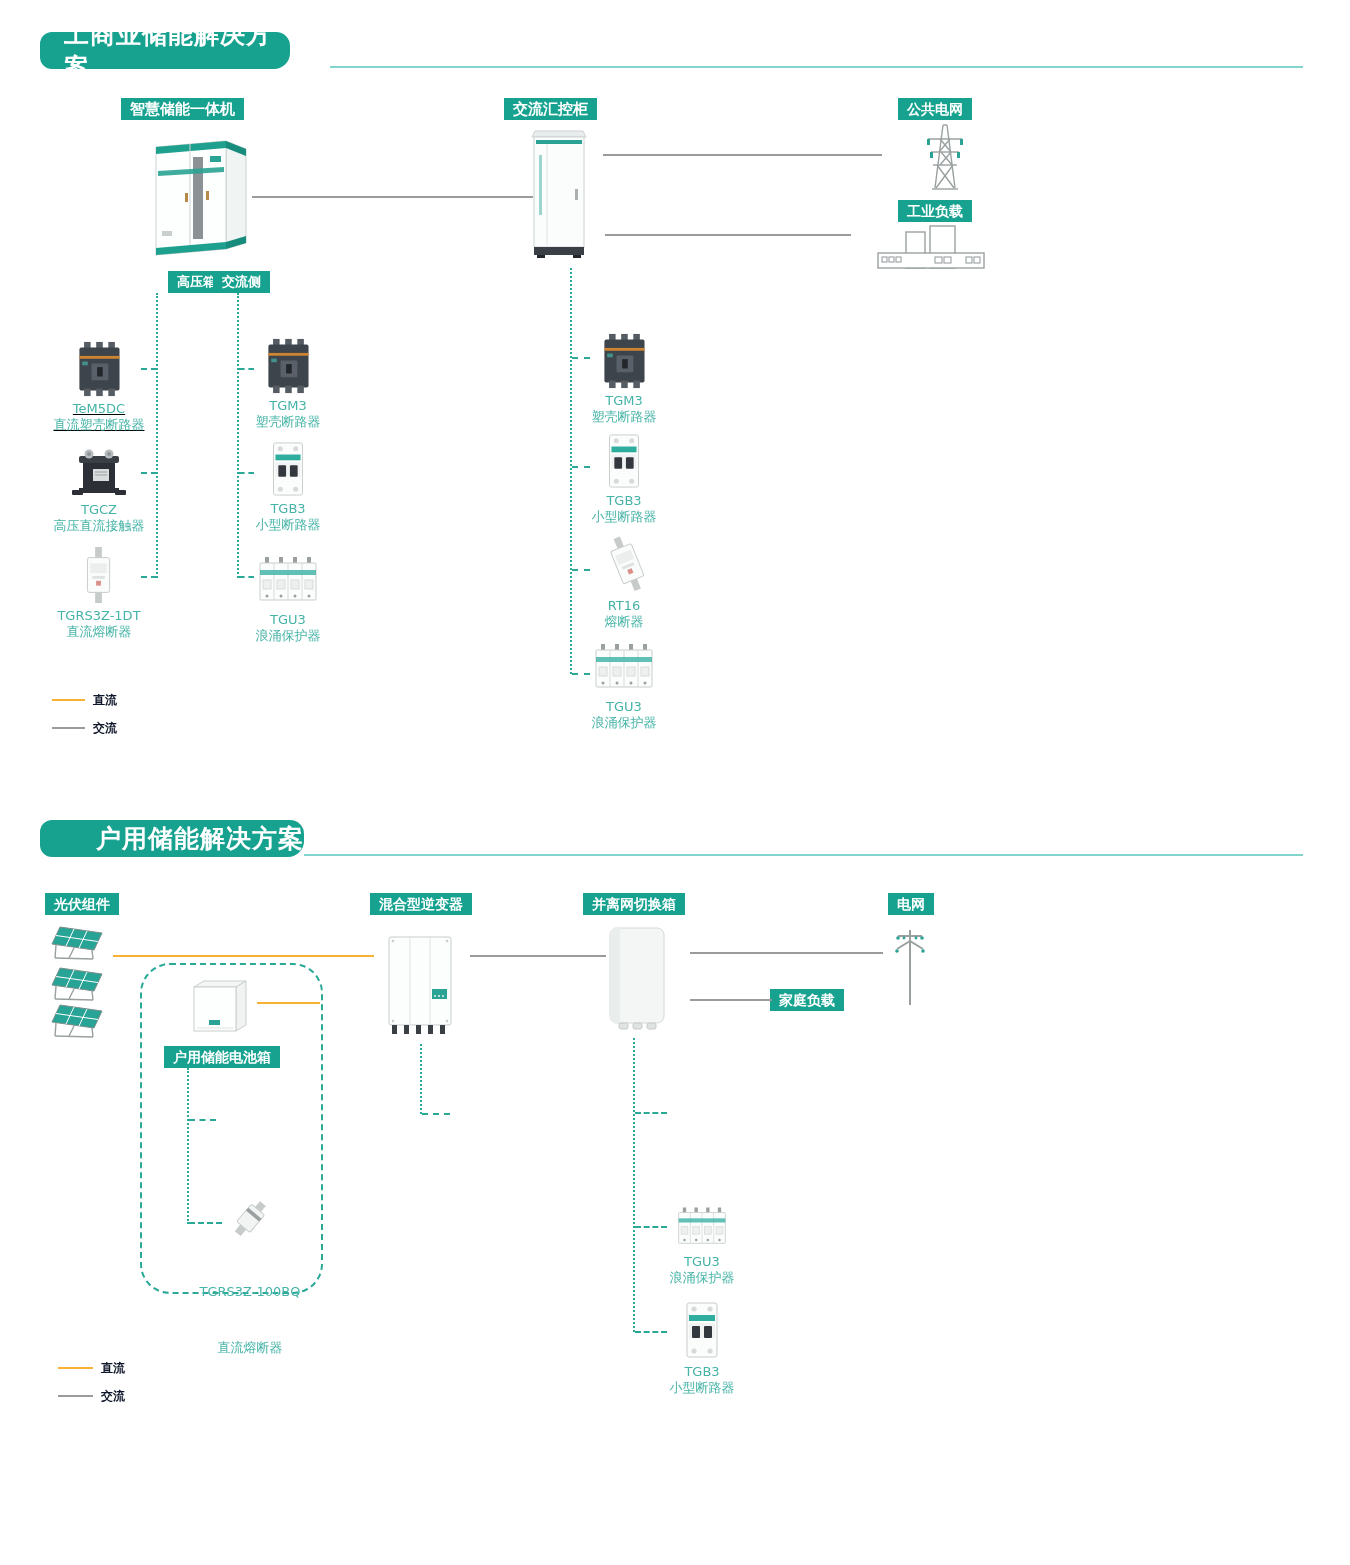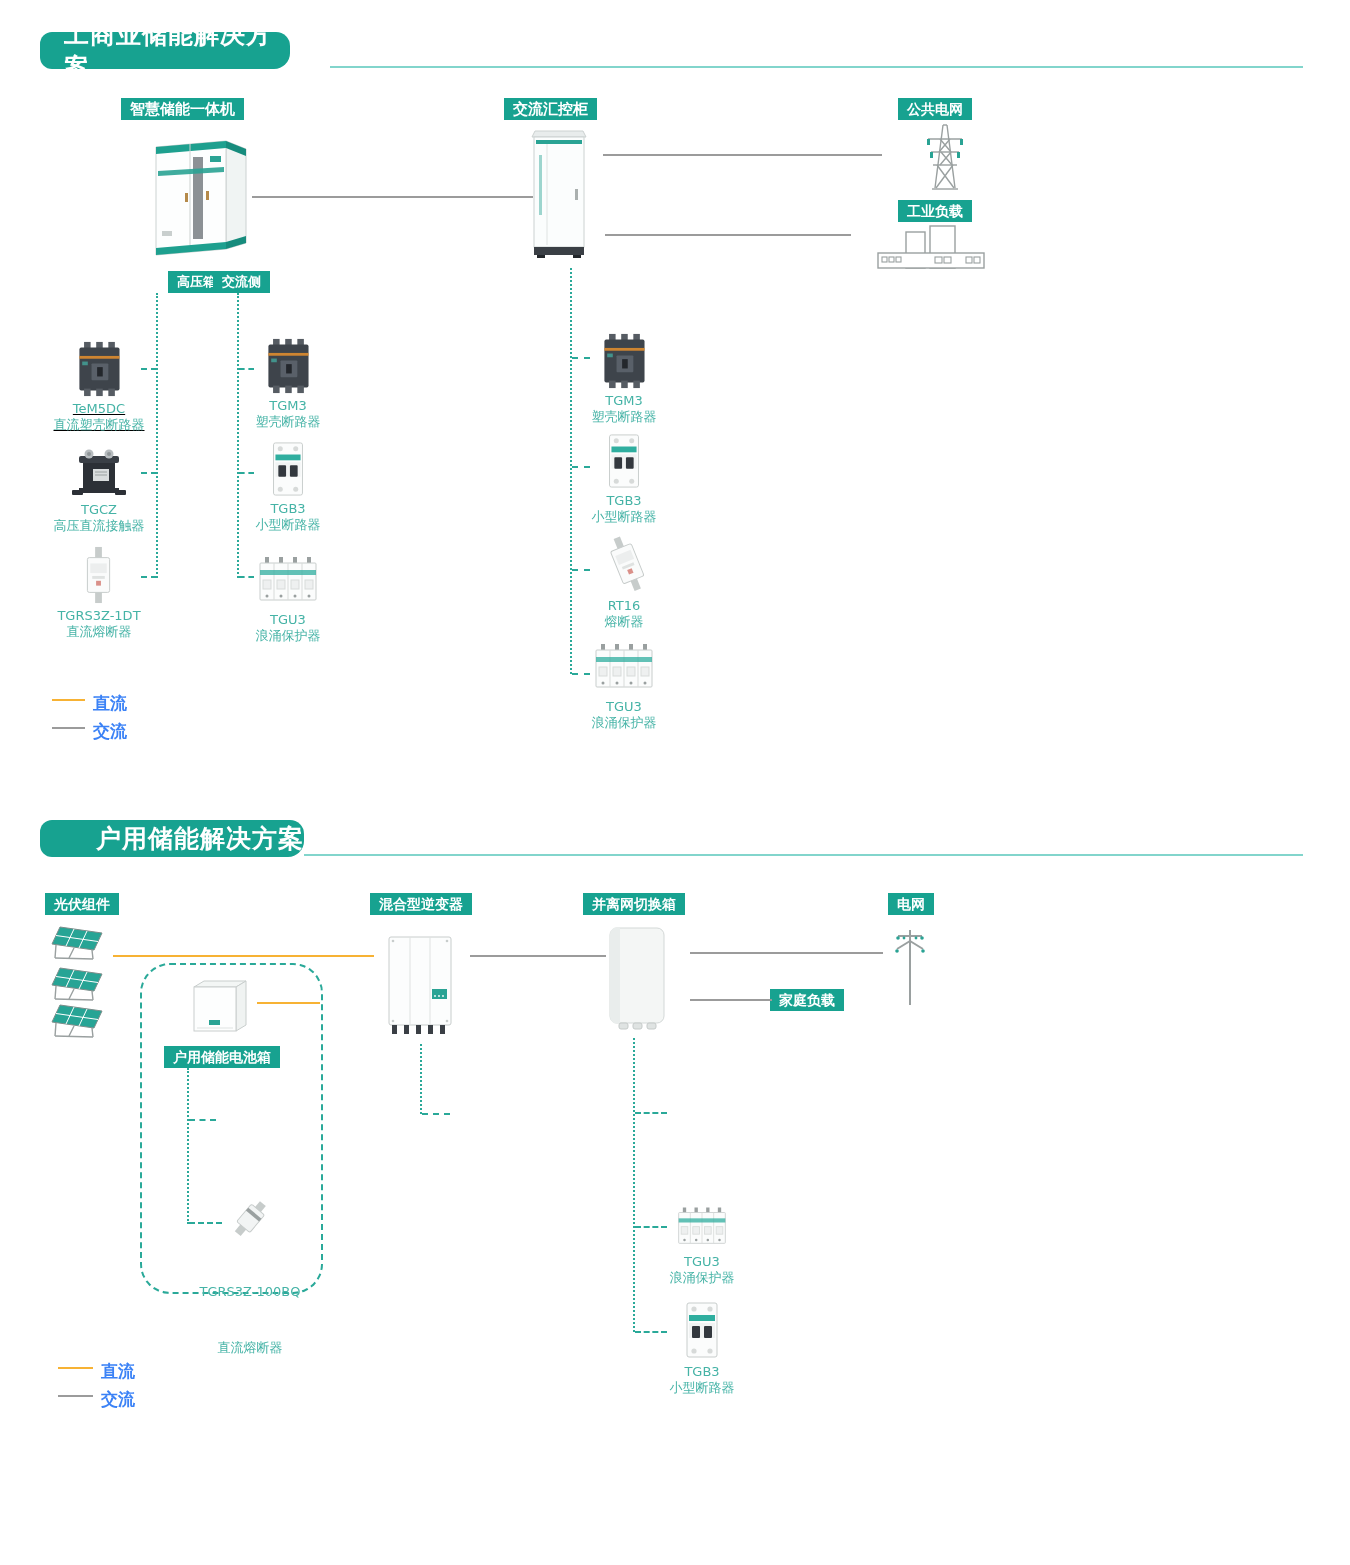--- a/index.html
+++ b/index.html
@@ -13,21 +13,21 @@
           padding:3px 9px;white-space:nowrap;line-height:16px;}
   .hline{position:absolute;height:2px;}
   .ac{background:#9b9b9b;}
   .dc{background:#f7b234;}
   .vdash{position:absolute;width:0;border-left:2px dotted #2aa999;}
   .hdash{position:absolute;height:0;border-top:2px dashed #2aa999;}
   .dashed-box{position:absolute;border:2px dashed #2aa999;border-radius:30px;}
   .product{position:absolute;width:150px;display:flex;flex-direction:column;align-items:center;text-align:center;}
   .p-name,.p-desc{color:#45b3a6;font-size:13px;line-height:16px;white-space:nowrap;}
   .p-name{margin-top:4px;}
-  .legend-text{position:absolute;color:#3b82f6;font-size:17px;font-weight:bold;white-space:nowrap;}
+  .legend-text{position:absolute;color:#0f172a;font-size:12px;font-weight:bold;white-space:nowrap;}
   .img{position:absolute;}
   svg{display:block;}
 </style>
 </head>
 <body>
 
 <svg width="0" height="0" style="position:absolute" aria-hidden="true">
 <defs>
   <symbol id="sym-mccb" viewBox="0 0 60 60">
     <rect x="14" y="1" width="7" height="8" fill="#565c63"></rect>

